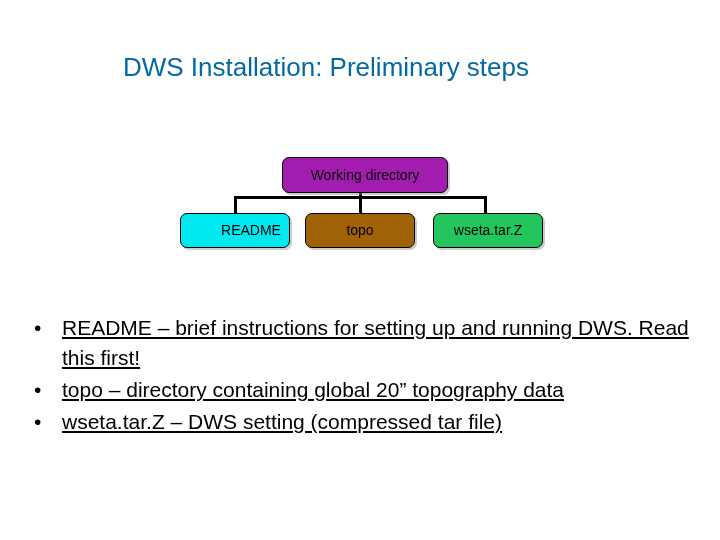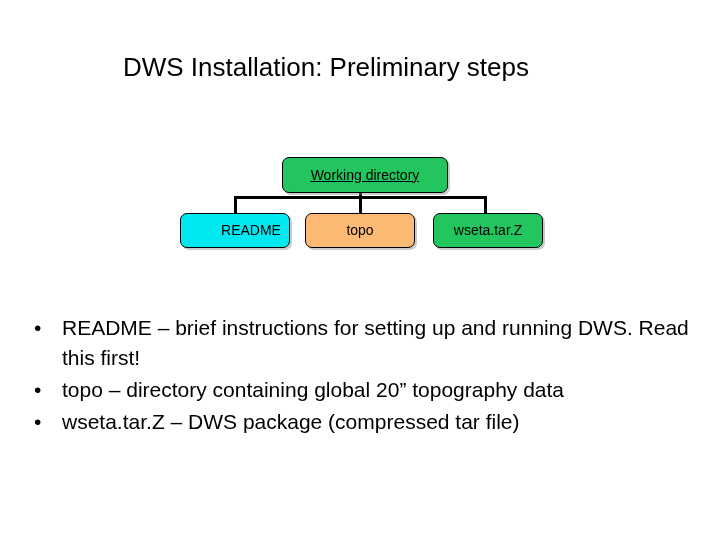--- a/index.html
+++ b/index.html
@@ -20,21 +20,21 @@
   #slide-title {
     position: absolute;
     left: 0;
     top: 52px;
     width: 652px;
     text-align: center;
     font-size: 26px;
     font-weight: 400;
     line-height: 30px;
     letter-spacing: 0px;
-    color: #000000;
+    color: #0369a1;
     white-space: nowrap;
   }
 
   
   #diagram {
     position: absolute;
     left: 0;
     top: 150px;
     width: 720px;
     height: 110px;
@@ -149,54 +149,55 @@
   }
   .bullet-dot {
     position: absolute;
     left: 4px;
     top: 0;
     font-size: 21px;
     line-height: 30px;
   }
   .bullet-text {
     display: block;
+    text-decoration: underline;
   }
 </style>
 </head>
 <body>
 
 <div id="slide-title">DWS Installation: Preliminary steps</div>
 
 <div id="diagram">
 
   <div class="conn" id="conn-parent-stub"></div>
   <div class="conn" id="conn-bus"></div>
   <div class="conn" id="conn-drop-readme"></div>
   <div class="conn" id="conn-drop-topo"></div>
   <div class="conn" id="conn-drop-wseta"></div>
 
-  <div class="node" id="node-working-directory" style="background: #22c55e; border-color: rgb(0, 0, 0); text-decoration: underline;">Working directory</div>
+  <div class="node" id="node-working-directory" style="background: #a21caf; border-color: rgb(0, 0, 0);">Working directory</div>
 
   <div class="node" id="node-readme" style="background: rgb(0, 232, 240); border-color: rgb(0, 0, 0); padding-left: 32px;">README</div>
 
-  <div class="node" id="node-topo" style="background: #fdba74; border-color: rgb(0, 0, 0);">topo</div>
+  <div class="node" id="node-topo" style="background: #a16207; border-color: rgb(0, 0, 0);">topo</div>
 
   <div class="node" id="node-wseta" style="background: #22c55e; border-color: rgb(0, 0, 0);">wseta.tar.Z</div>
 </div>
 
 <div id="bullet-list">
 
   <div class="bullet-item">
     <span class="bullet-dot">•</span>
     <span class="bullet-text">README – brief instructions for setting up and running DWS. Read this first!</span>
   </div>
 
   <div class="bullet-item">
     <span class="bullet-dot">•</span>
     <span class="bullet-text">topo – directory containing global 20” topography data</span>
   </div>
 
   <div class="bullet-item">
     <span class="bullet-dot">•</span>
-    <span class="bullet-text">wseta.tar.Z – DWS package (compressed tar file)</span>
+    <span class="bullet-text">wseta.tar.Z – DWS setting (compressed tar file)</span>
   </div>
 
 </div>
 
 </body></html>

